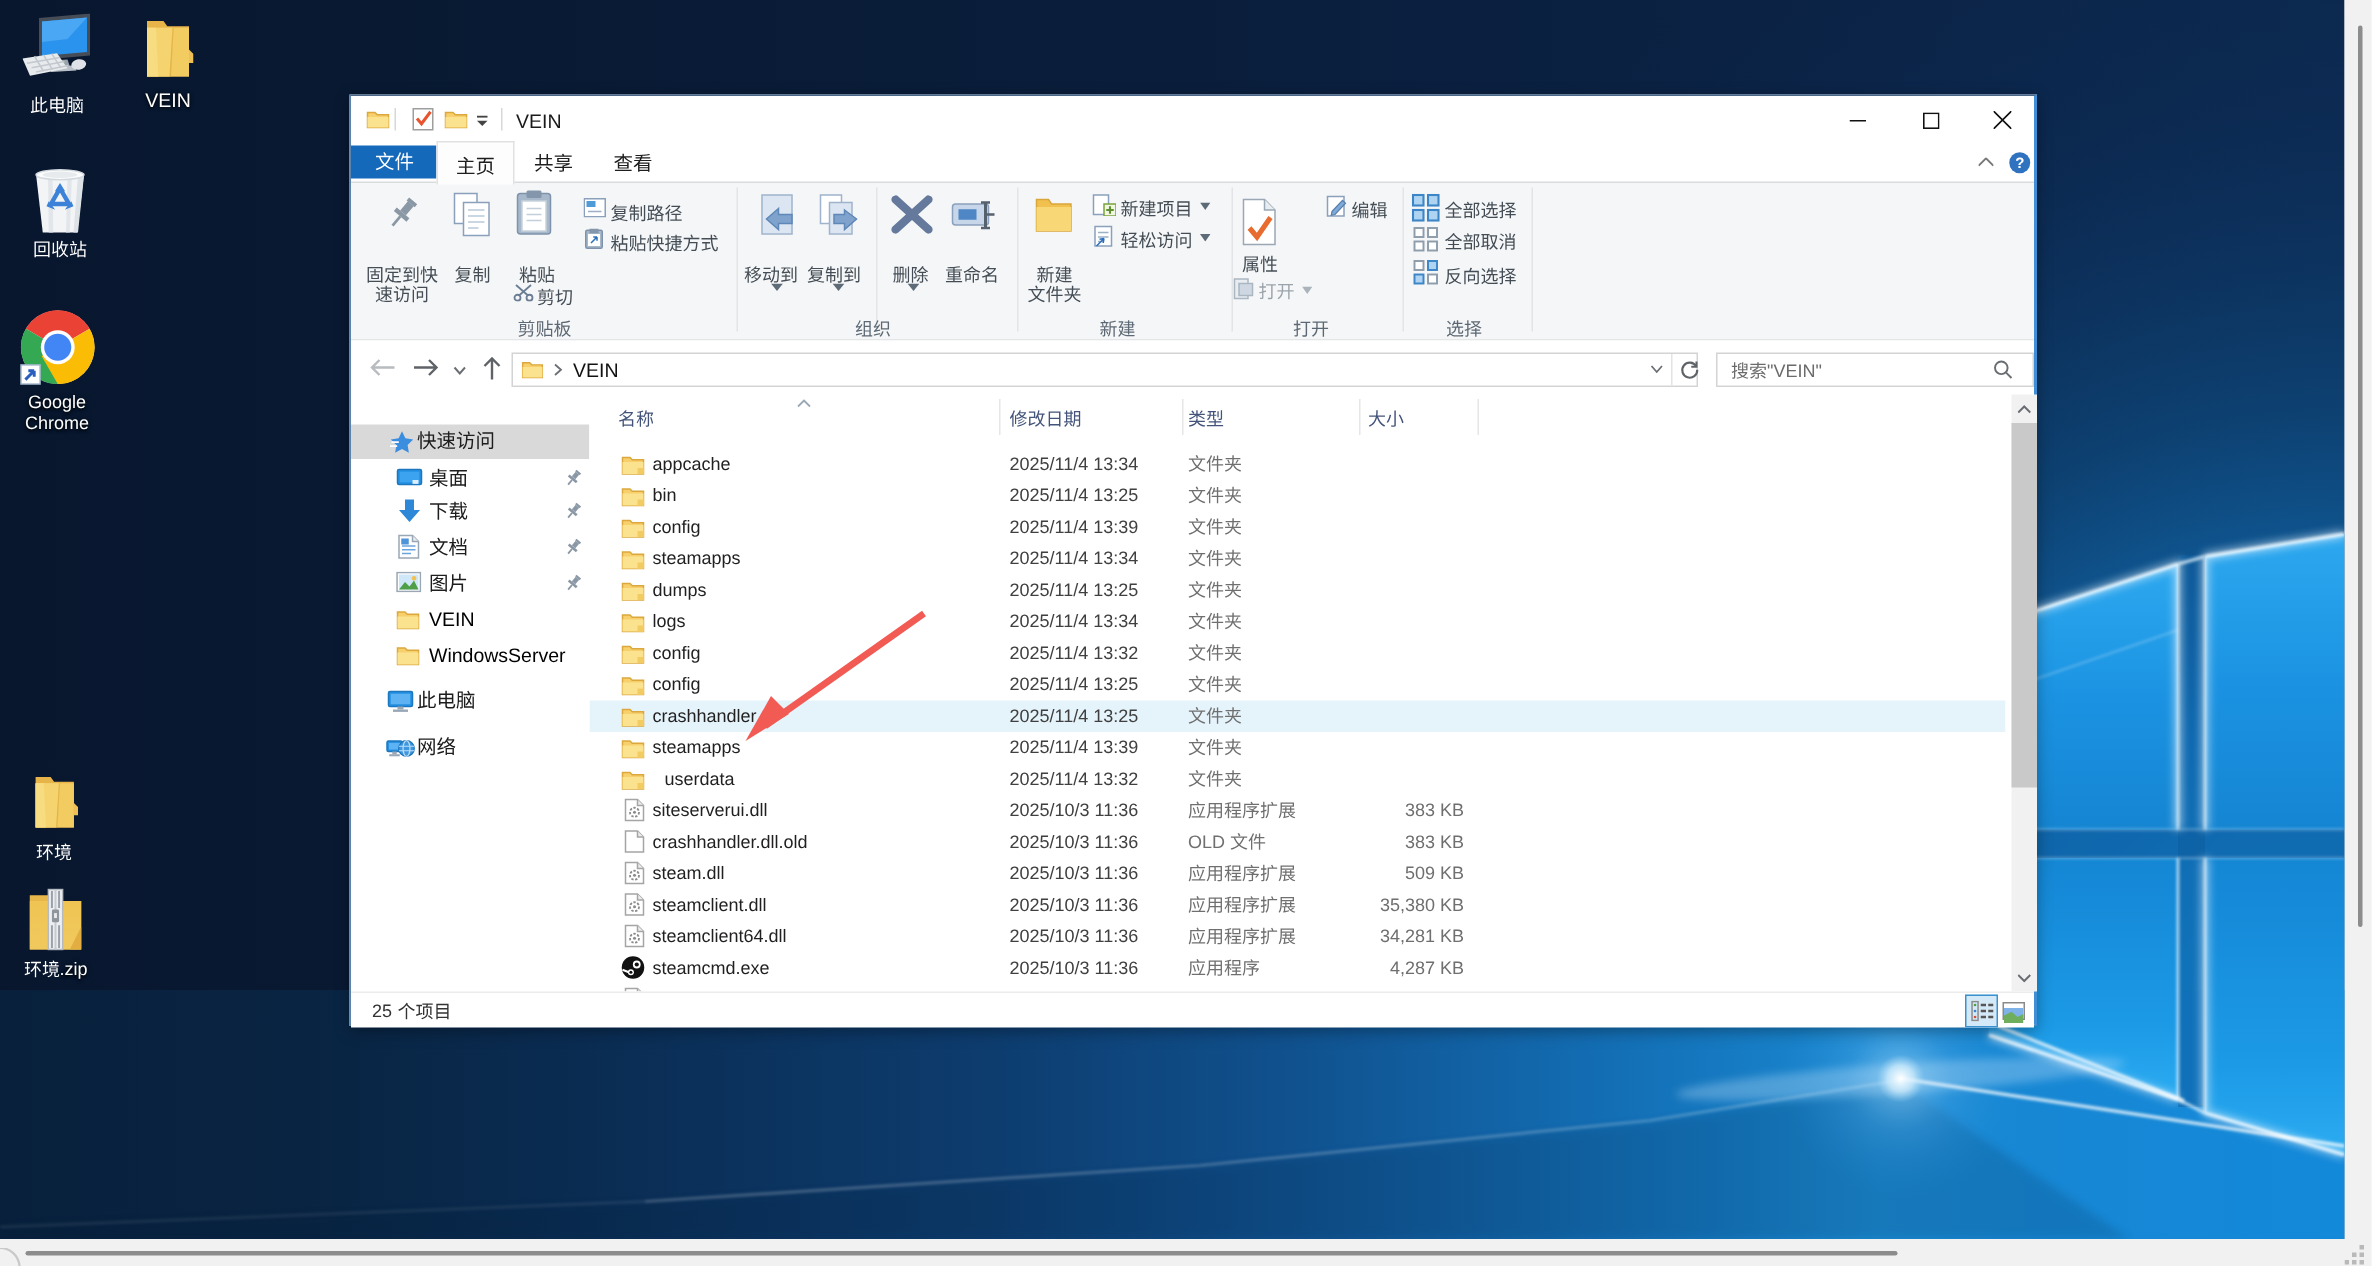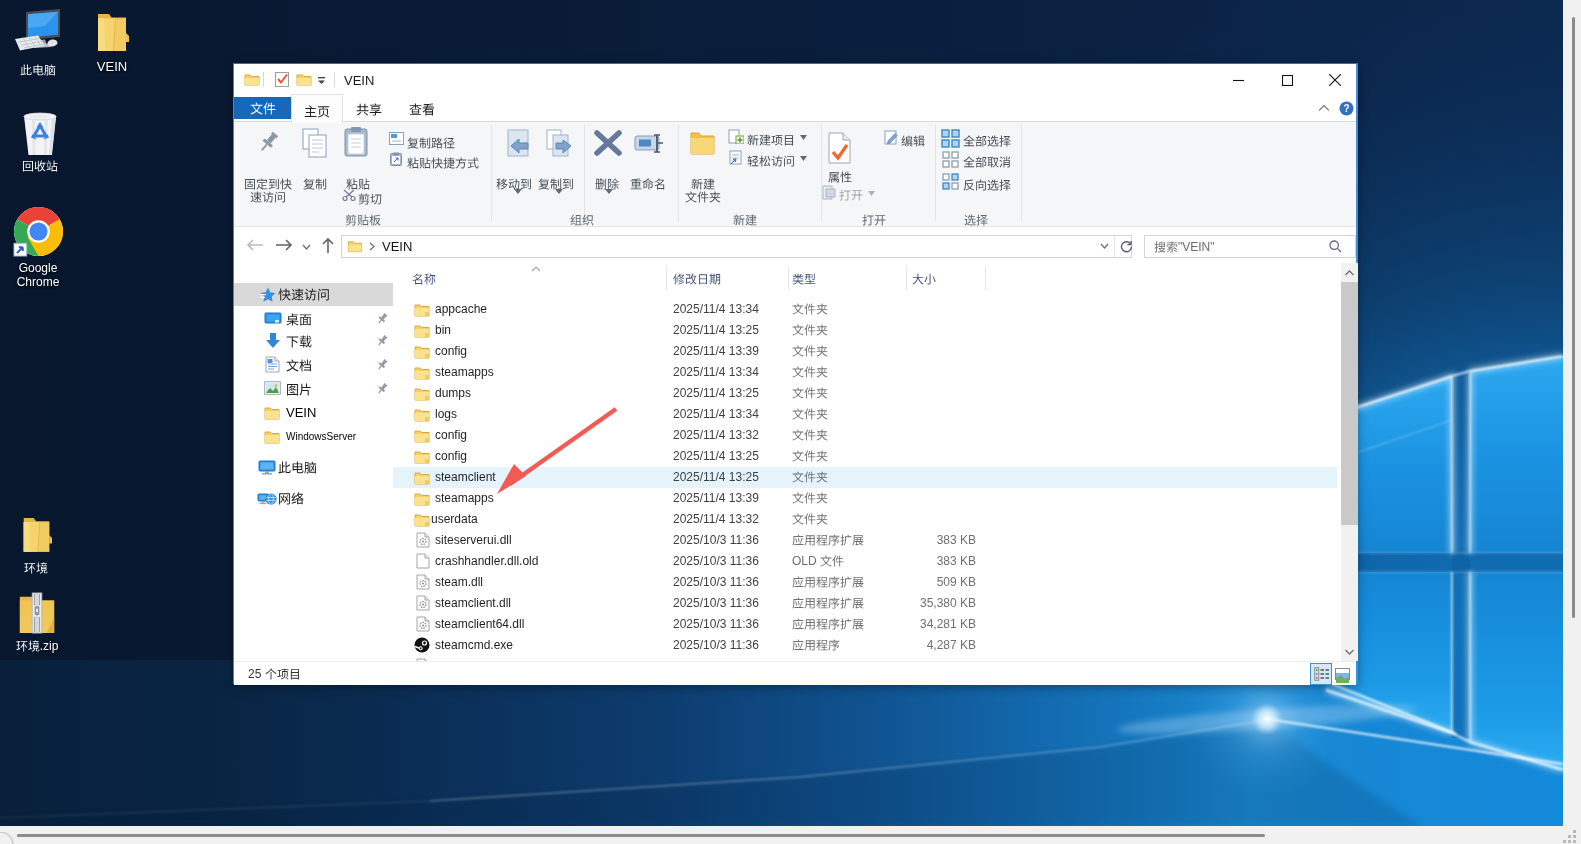--- a/index.html
+++ b/index.html
@@ -786,21 +786,21 @@
         </svg></div>
 <svg class="ab" style="left:30px;top:143px" width="16" height="14" viewBox="0 0 16 14">
         <path d="M1,2 L6,2 L7.5,3.5 L15,3.5 L15,13 L1,13 Z" fill="#f7d06c" stroke="#dca83e"></path>
         <path d="M1,5 L15,5 L15,13 L1,13 Z" fill="#fbe28f"></path>
       </svg>
 <div class="nitem" style="left:52px;top:139px;font-size:13px">VEIN</div>
 <svg class="ab" style="left:30px;top:166.5px" width="16" height="14" viewBox="0 0 16 14">
         <path d="M1,2 L6,2 L7.5,3.5 L15,3.5 L15,13 L1,13 Z" fill="#f7d06c" stroke="#dca83e"></path>
         <path d="M1,5 L15,5 L15,13 L1,13 Z" fill="#fbe28f"></path>
       </svg>
-<div class="nitem" style="left:52px;top:162.5px;font-size:10px">WindowsServer</div>
+<div class="nitem" style="left:52px;top:162.5px;font-size:13px">WindowsServer</div>
 <svg class="ab" style="left:23px;top:197px" width="20" height="17" viewBox="0 0 20 17">
         <rect x="2" y="1" width="16" height="10" rx="1" fill="#2491e2" stroke="#1c77be"></rect>
         <rect x="3.5" y="2.5" width="13" height="7" fill="#5cb2f2"></rect>
         <rect x="8" y="11" width="4" height="2" fill="#9aa7b5"></rect>
         <rect x="5" y="13" width="10" height="1.6" fill="#9aa7b5"></rect>
       </svg>
 <div class="nitem" style="left:44px;top:193px"><svg class="ck" style="width:39px;height:13px;vertical-align:-1.69px" viewBox="0 0 3000 1000" fill="#1e1e1e">
           <use href="#u6b64"></use>
           <use href="#u7535" x="1000"></use>
           <use href="#u8111" x="2000"></use>
@@ -999,21 +999,21 @@
             <use href="#u5939" x="2000"></use>
           </svg></span>
         <span class="sz"></span>
       </div>
 <div class="row" style="top:204px;background:#e5f3fb">
         <svg class="ic16" style="left:21px;top:3px" width="16" height="14" viewBox="0 0 16 14">
           <path d="M1,2 L6,2 L7.5,3.5 L15,3.5 L15,13 L1,13 Z" fill="#f7d06c" stroke="#dca83e"></path>
           <path d="M1,5 L15,5 L15,13 L1,13 Z" fill="#fbe28f"></path>
           <path d="M11,9 L15,9 L15,13 L11,13 Z" fill="#f3cb63"></path>
         </svg>
-        <span class="ab" style="left:42px">steamclient</span>
+        <span class="ab" style="left:42px">crashhandler</span>
         <span class="dt">2025/11/4 13:25</span>
         <span class="ty"><svg class="ck" style="width:36px;height:12px;vertical-align:-1.56px" viewBox="0 0 3000 1000" fill="#6f6f6f">
             <use href="#u6587"></use>
             <use href="#u4ef6" x="1000"></use>
             <use href="#u5939" x="2000"></use>
           </svg></span>
         <span class="sz"></span>
       </div>
 <div class="row" style="top:225px">
         <svg class="ic16" style="left:21px;top:3px" width="16" height="14" viewBox="0 0 16 14">
@@ -1029,21 +1029,21 @@
             <use href="#u5939" x="2000"></use>
           </svg></span>
         <span class="sz"></span>
       </div>
 <div class="row" style="top:246px">
         <svg class="ic16" style="left:21px;top:3px" width="16" height="14" viewBox="0 0 16 14">
           <path d="M1,2 L6,2 L7.5,3.5 L15,3.5 L15,13 L1,13 Z" fill="#f7d06c" stroke="#dca83e"></path>
           <path d="M1,5 L15,5 L15,13 L1,13 Z" fill="#fbe28f"></path>
           <path d="M11,9 L15,9 L15,13 L11,13 Z" fill="#f3cb63"></path>
         </svg>
-        <span class="ab" style="left:38px">userdata</span>
+        <span class="ab" style="left:50px">userdata</span>
         <span class="dt">2025/11/4 13:32</span>
         <span class="ty"><svg class="ck" style="width:36px;height:12px;vertical-align:-1.56px" viewBox="0 0 3000 1000" fill="#6f6f6f">
             <use href="#u6587"></use>
             <use href="#u4ef6" x="1000"></use>
             <use href="#u5939" x="2000"></use>
           </svg></span>
         <span class="sz"></span>
       </div>
 <div class="row" style="top:267px">
         <svg class="ic16" style="left:22px;top:2px" width="14" height="16" viewBox="0 0 14 16">

